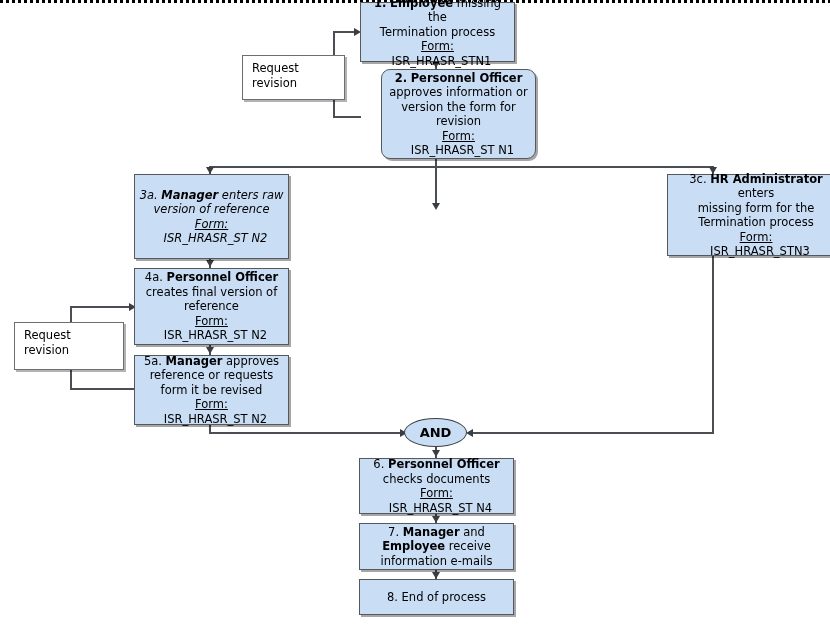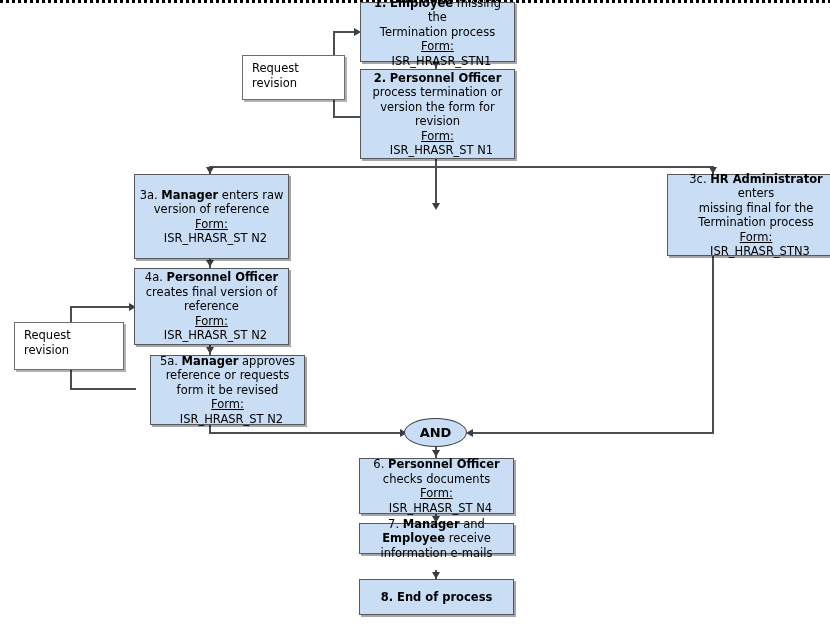--- a/index.html
+++ b/index.html
@@ -164,59 +164,59 @@
   <div class="ln lnv" style="left:435px; top:570px; height:9px;"></div>
   <div class="arrow arr-down" style="left:432px; top:572px;"></div>
 
   <div class="node" style="left:360px; top:2px; width:155px; height:60px;">
     <span class="body"><b>1.</b> <b>Employee</b><span> missing the</span></span>
     <span class="body">Termination process</span>
     <span class="formlabel">Form:</span>
     <span class="formval">ISR_HRASR_STN1</span>
   </div>
 
-  <div class="node" style="left:360px; top:69px; width:155px; height:90px;">
+  <div class="node" style="left:381px; top:69px; width:155px; height:90px;border-radius:9px;">
     <span class="body"><b>2.</b> <b>Personnel Officer</b></span>
-    <span class="body">process termination or</span>
+    <span class="body">approves information or</span>
     <span class="body">version the form for</span>
     <span class="body">revision</span>
     <span class="formlabel">Form:</span>
     <span class="formval">ISR_HRASR_ST N1</span>
   </div>
 
   <div class="labelbox" style="left:242px; top:55px; width:103px; height:45px;">
     <span>Request</span><br>
     <span>revision</span>
   </div>
 
-  <div class="node" style="left:134px; top:174px; width:155px; height:85px;">
+  <div class="node" style="left:134px; top:174px; width:155px; height:85px;font-style:italic;">
     <span class="body"><span>3a.</span> <b>Manager</b><span> enters raw</span></span>
     <span class="body">version of reference</span>
     <span class="formlabel">Form:</span>
     <span class="formval">ISR_HRASR_ST N2</span>
   </div>
 
 
   <div class="node" style="left:624px; top:174px; width:178px; height:82px;margin-left:43px;">
     <span class="body"><span>3c.</span> <b>HR Administrator</b><span> enters</span></span>
-    <span class="body">missing final for the</span>
+    <span class="body">missing form for the</span>
     <span class="body">Termination process</span>
     <span class="formlabel">Form:</span>
     <span class="formval">ISR_HRASR_STN3</span>
   </div>
 
   <div class="node" style="left:134px; top:268px; width:155px; height:77px;">
     <span class="body"><span>4a.</span> <b>Personnel Officer</b></span>
     <span class="body">creates final version of</span>
     <span class="body">reference</span>
     <span class="formlabel">Form:</span>
     <span class="formval">ISR_HRASR_ST N2</span>
   </div>
 
-  <div class="node" style="left:134px; top:355px; width:155px; height:70px;margin-left:16px;">
+  <div class="node" style="left:134px; top:355px; width:155px; height:70px;">
     <span class="body"><span>5a.</span> <b>Manager</b><span> approves</span></span>
     <span class="body">reference or requests</span>
     <span class="body">form it be revised</span>
     <span class="formlabel">Form:</span>
     <span class="formval">ISR_HRASR_ST N2</span>
   </div>
 
   <div class="labelbox" style="left:14px; top:322px; width:110px; height:48px;">
     <span>Request</span><br>
     <span>revision</span>
@@ -226,23 +226,23 @@
     <span>AND</span>
   </div>
 
   <div class="node" style="left:359px; top:458px; width:155px; height:56px;">
     <span class="body"><span>6.</span> <b>Personnel Officer</b></span>
     <span class="body">checks documents</span>
     <span class="formlabel">Form:</span>
     <span class="formval">ISR_HRASR_ST N4</span>
   </div>
 
-  <div class="node" style="left:359px; top:523px; width:155px; height:31px;">
+  <div class="node" style="left:359px; top:523px; width:155px; height:47px;">
     <span class="body"><span>7.</span> <b>Manager</b><span> and</span></span>
     <span class="body"><b>Employee</b><span> receive</span></span>
     <span class="body">information e-mails</span>
   </div>
 
-  <div class="node" style="left:359px; top:579px; width:155px; height:36px;font-weight:bold;">
+  <div class="node" style="left:359px; top:579px; width:155px; height:36px;">
     <span class="body">8. End of process</span>
   </div>
 
 </div>
 
 </body></html>

